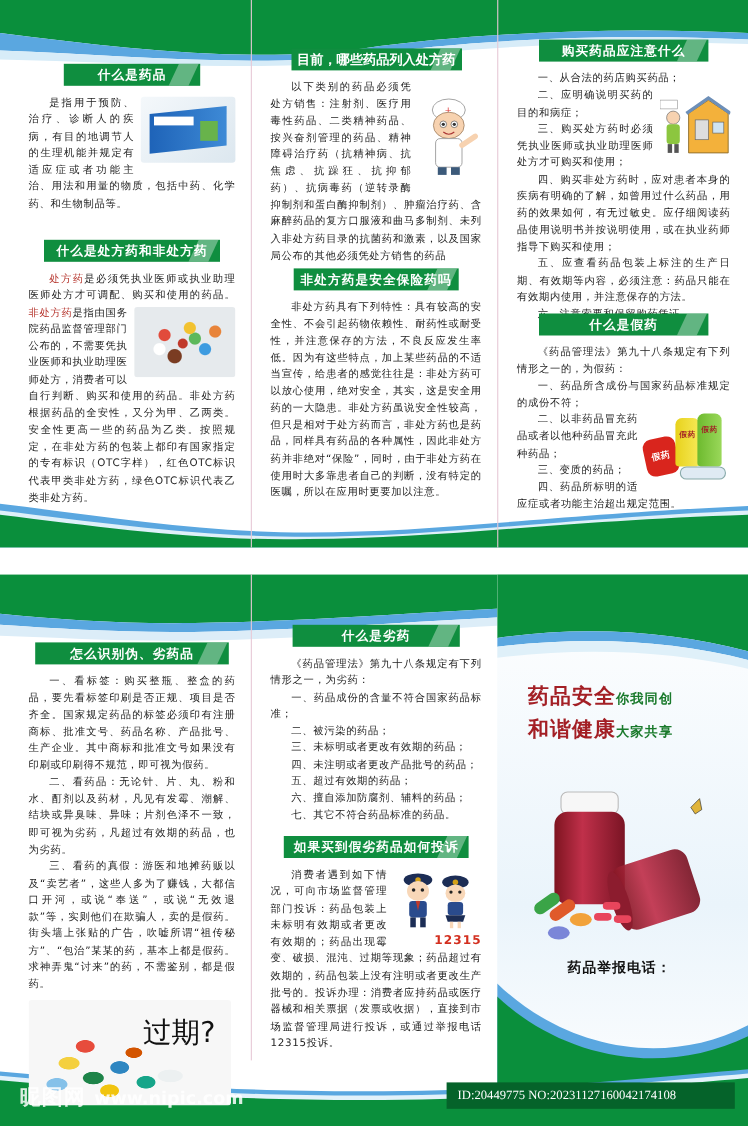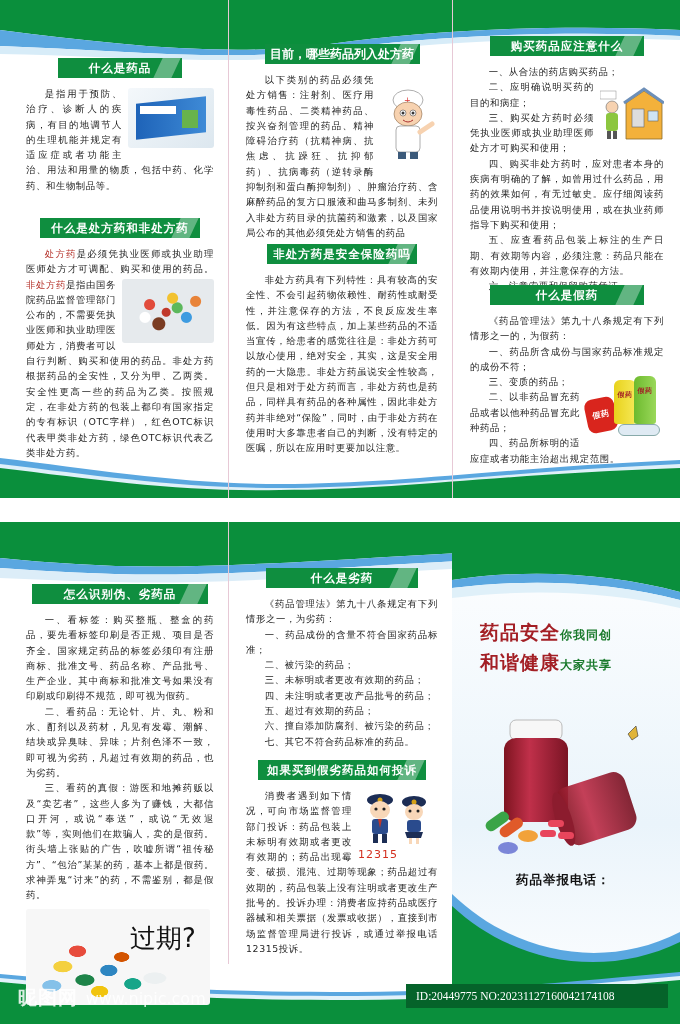--- a/index.html
+++ b/index.html
@@ -29,21 +29,21 @@
   .float-right { float: right; margin: 2px 0 2px 6px; }
 
   .img-box { border-radius: 3px; overflow: hidden; position: relative; }
 
   .slogan { position: absolute; left: 480px; top: 620px; width: 190px; }
   .slogan-line { white-space: nowrap; }
   .slogan-big { font-size: 19px; font-weight: bold; color: #a31f25; letter-spacing: 1px; }
   .slogan-small { font-size: 12px; font-weight: bold; color: #1a7a2c; letter-spacing: 1px; }
 
   .watermark { position: absolute; left: 18px; top: 985px; font-size: 19px; font-weight: bold; color: rgba(255,255,255,0.85); letter-spacing: 1px; }
-  .watermark .url { font-size: 16px; font-weight: normal; letter-spacing: 0; }
+  .watermark .url { font-size: 16px; font-weight: bold; letter-spacing: 0; }
   .id-box { position: absolute; left: 406px; top: 984px; width: 262px; height: 24px; background: #05632a; color: #fff; font-size: 11.5px; line-height: 24px; padding-left: 10px; font-family: Liberation Serif, serif; }
 </style>
 </head>
 <body>
 
 <div class="sheet sheet-top">
   <svg class="wave" style="top:0;height:60px" width="680" height="60" viewBox="0 0 680 60" preserveAspectRatio="none">
     <rect x="0" y="0" width="680" height="60" fill="#ffffff"></rect>
     <path d="M0 0 H680 V30 C560 24 430 30 330 44 C230 58 110 44 0 30 Z" fill="#0a8f3c"></path>
     <path d="M0 30 C110 44 230 58 330 44 C430 30 560 24 680 30 L680 36 C560 30 430 36 330 50 C230 62 110 50 0 46 Z" fill="#5aa7e0"></path>
@@ -131,22 +131,22 @@
     <div class="section-title" style="width:154px">什么是假药</div>
     <div class="body-text">
       <p class="indent">《药品管理法》第九十八条规定有下列情形之一的，为假药：</p>
       <p class="indent">一、药品所含成份与国家药品标准规定的成份不符；</p>
       <div class="float-right" style="width:78px;height:62px;position:relative">
         <div style="position:absolute;left:0;top:22px;width:30px;height:34px;background:#d9251d;border-radius:8px;transform:rotate(-12deg);color:#fff;font-size:8px;font-weight:bold;text-align:center;line-height:34px">假药</div>
         <div style="position:absolute;left:28px;top:4px;width:22px;height:44px;background:linear-gradient(90deg,#e8d21c,#f6e957);border-radius:6px 6px 3px 3px;color:#a31f25;font-size:7px;font-weight:bold;text-align:center;line-height:30px">假药</div>
         <div style="position:absolute;left:48px;top:0;width:22px;height:48px;background:linear-gradient(90deg,#6dba2e,#9ad85a);border-radius:6px 6px 3px 3px;color:#a31f25;font-size:7px;font-weight:bold;text-align:center;line-height:30px">假药</div>
         <div style="position:absolute;left:32px;top:48px;width:42px;height:12px;background:#dfeaf3;border:1px solid #8aa;border-radius:6px"></div>
       </div>
+      <p class="indent">二、以非药品冒充药品或者以他种药品冒充此种药品；</p>
       <p class="indent">三、变质的药品；</p>
-      <p class="indent">二、以非药品冒充药品或者以他种药品冒充此种药品；</p>
       <p class="indent">四、药品所标明的适应症或者功能主治超出规定范围。</p>
     </div>
   </div>
 </div>
 
 <div class="sheet sheet-bottom">
   <svg class="wave" style="top:0;height:70px" width="450" height="70" viewBox="0 0 450 70" preserveAspectRatio="none">
     <rect x="0" y="0" width="450" height="70" fill="#ffffff"></rect>
     <path d="M0 0 H450 V28 C330 22 240 40 130 44 C80 46 40 42 0 36 Z" fill="#0a8f3c"></path>
     <path d="M0 36 C40 42 80 46 130 44 C240 40 330 22 450 28 L450 36 C330 30 240 48 130 52 C80 54 40 50 0 46 Z" fill="#5aa7e0"></path>
@@ -185,21 +185,21 @@
 
   <div class="panel" style="left:236px;top:46px;width:212px">
     <div class="section-title" style="width:152px">什么是劣药</div>
     <div class="body-text">
       <p class="indent">《药品管理法》第九十八条规定有下列情形之一，为劣药：</p>
       <p class="indent">一、药品成份的含量不符合国家药品标准；</p>
       <p class="indent">二、被污染的药品；</p>
       <p class="indent">三、未标明或者更改有效期的药品；</p>
       <p class="indent">四、未注明或者更改产品批号的药品；</p>
       <p class="indent">五、超过有效期的药品；</p>
-      <p class="indent">六、擅自添加防腐剂、被污染的药品；</p>
+      <p class="indent">六、擅自添加防腐剂、辅料的药品；</p>
       <p class="indent">七、其它不符合药品标准的药品。</p>
     </div>
   </div>
 
   <div class="panel" style="left:236px;top:238px;width:212px">
     <div class="section-title" style="width:168px">如果买到假劣药品如何投诉</div>
     <div class="float-right" style="width:80px;height:66px;position:relative;margin-top:4px">
       <svg width="80" height="52" viewBox="0 0 80 52">
         <ellipse cx="22" cy="8" rx="13" ry="6" fill="#1c2d55"></ellipse>
           <circle cx="22" cy="8" r="2.5" fill="#d4a017"></circle>
@@ -213,21 +213,21 @@
         <ellipse cx="56" cy="10" rx="12" ry="6" fill="#1c2d55"></ellipse>
           <circle cx="56" cy="10" r="2.5" fill="#d4a017"></circle>
         <ellipse cx="56" cy="20" rx="9" ry="8" fill="#f8d7b8"></ellipse>
         <circle cx="52" cy="19" r="1.5" fill="#222"></circle>
           <circle cx="60" cy="19" r="1.5" fill="#222"></circle>
         <rect x="49" y="28" width="14" height="12" rx="3" fill="#2a4b8d"></rect>
         <path d="M47 40 L65 40 L63 46 L49 46 Z" fill="#1c2d55"></path>
         <rect x="51" y="46" width="3" height="6" fill="#f8d7b8"></rect>
           <rect x="58" y="46" width="3" height="6" fill="#f8d7b8"></rect>
       </svg>
-      <div style="text-align:left;color:#d32f1f;font-weight:normal;font-size:11px;letter-spacing:1px">12315</div>
+      <div style="text-align:right;color:#d32f1f;font-weight:bold;font-size:11px;letter-spacing:1px">12315</div>
     </div>
     <p class="body-text indent">消费者遇到如下情况，可向市场监督管理部门投诉：药品包装上未标明有效期或者更改有效期的；药品出现霉变、破损、混沌、过期等现象；药品超过有效期的，药品包装上没有注明或者更改生产批号的。投诉办理：消费者应持药品或医疗器械和相关票据（发票或收据），直接到市场监督管理局进行投诉，或通过举报电话12315投诉。</p>
   </div>
 
   <div class="slogan" style="top:98px">
     <div class="slogan-line">
       <span class="slogan-big">药品安全</span><span class="slogan-small">你我同创</span>
     </div>
     <div class="slogan-line" style="margin-top:4px">
       <span class="slogan-big">和谐健康</span><span class="slogan-small">大家共享</span>

